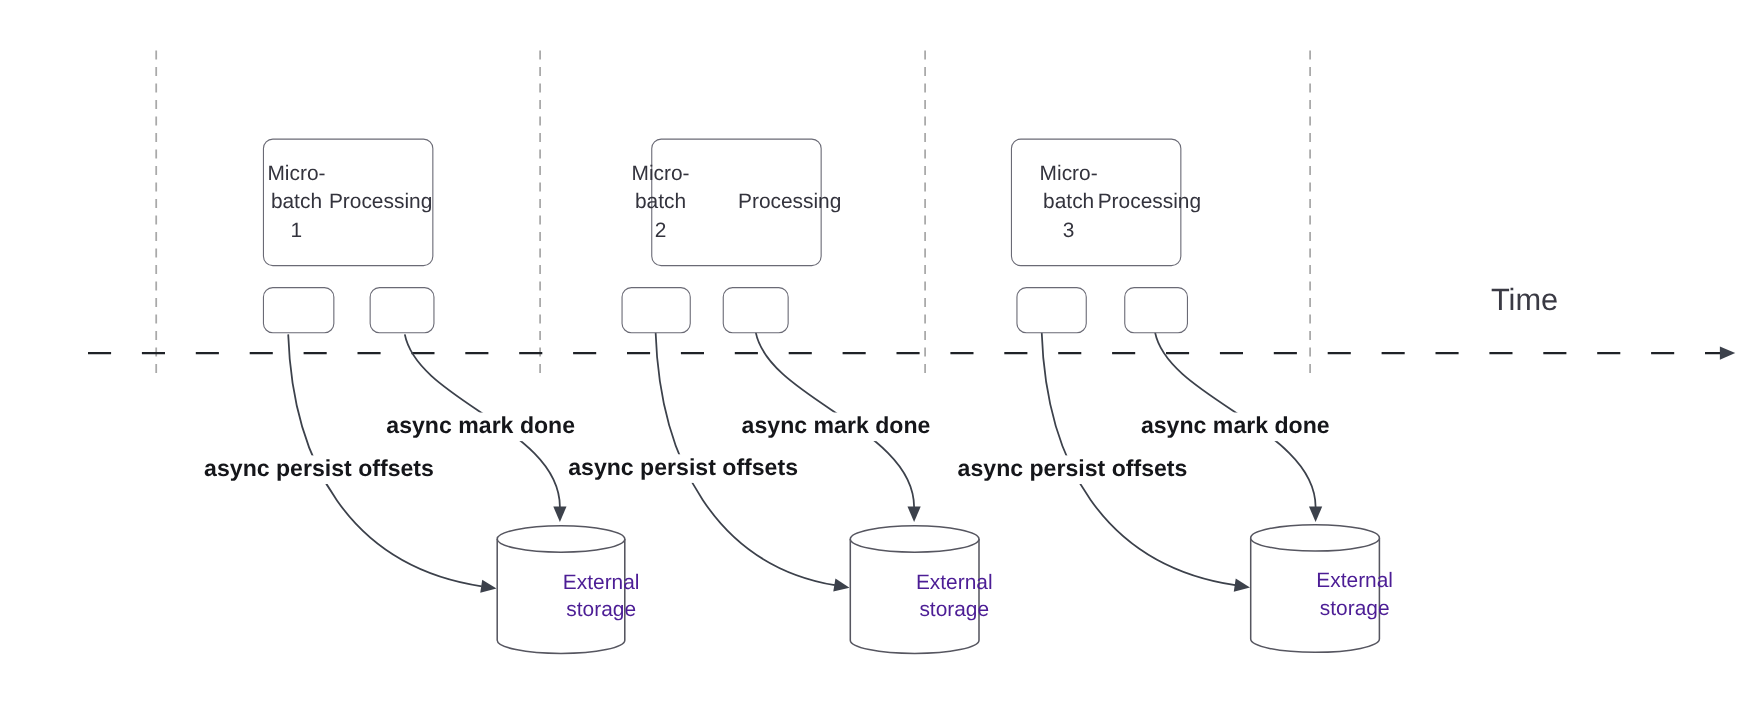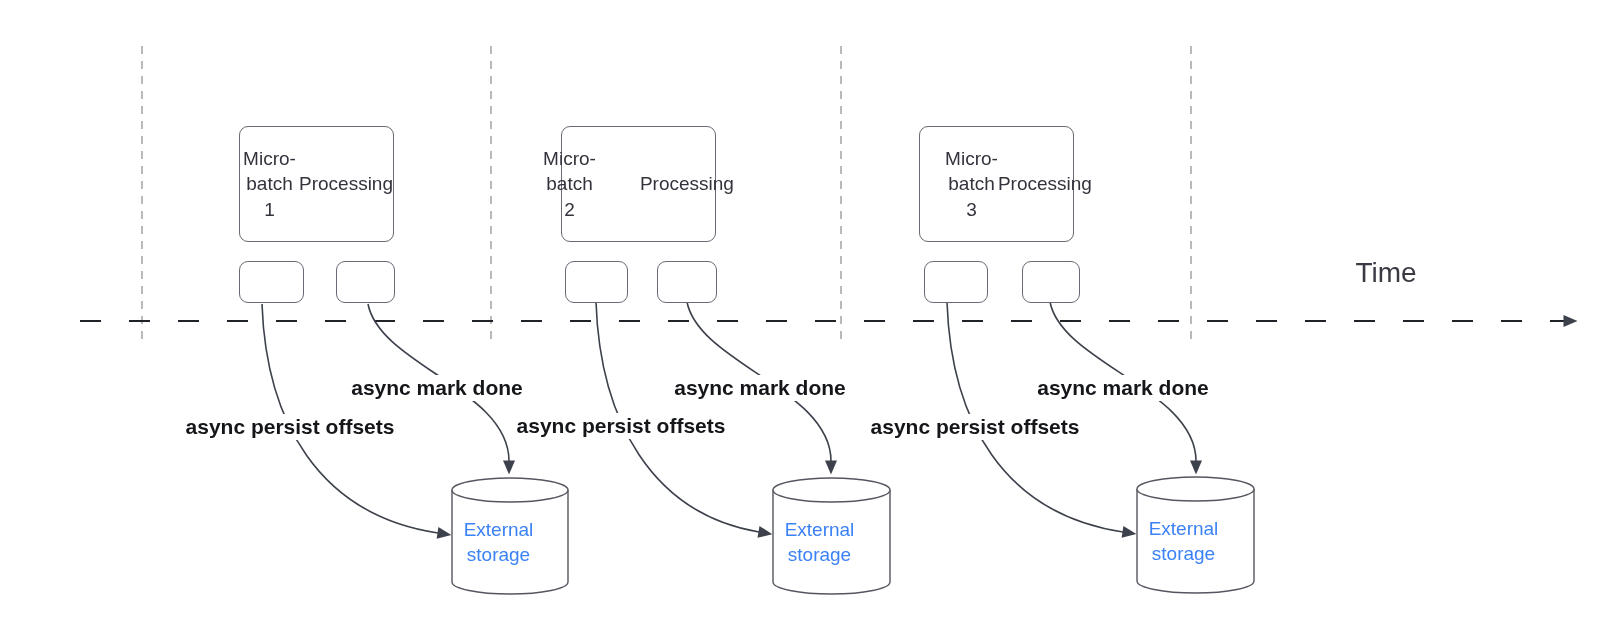--- a/index.html
+++ b/index.html
@@ -56,21 +56,22 @@
   .storage-label {
     position: absolute;
     width: 93px;
     height: 104px;
     display: flex;
     align-items: center;
     justify-content: center;
     text-align: center;
     font-size: 19px;
     line-height: 1.32;
-    color: #3b82f6;
+    color: #4c1d95;
+    margin-left: 48px;
   }
   .storage-label .inner { width: 92px; }
   .time-label {
     position: absolute;
     left: 1386px;
     top: 273px;
     transform: translate(-50%, -50%);
     font-size: 28px;
     color: #3a3a44;
     white-space: nowrap;
@@ -117,21 +118,21 @@
     <g>
       <path d="M1137,489 L1137,581 A58.5,12 0 0 0 1254,581 L1254,489" fill="#ffffff" stroke="#565660" stroke-width="1.4"></path>
       <ellipse cx="1195.5" cy="489" rx="58.5" ry="12" fill="#ffffff" stroke="#565660" stroke-width="1.4"></ellipse>
     </g>
   </svg>
 
   <div class="batch-box" style="left:239px;">
     <span>Micro-batch 1</span>
     <span>Processing</span>
   </div>
-  <div class="batch-box" style="left:561px;gap:44px;">
+  <div class="batch-box" style="left:592px;gap:44px;">
     <span>Micro-batch 2</span>
     <span>Processing</span>
   </div>
   <div class="batch-box" style="left:919px;padding-left:44px;">
     <span>Micro-batch 3</span>
     <span>Processing</span>
   </div>
 
   <div class="task-box" style="left:239px; width:65px;"></div>
   <div class="task-box" style="left:336px; width:59px;"></div>

